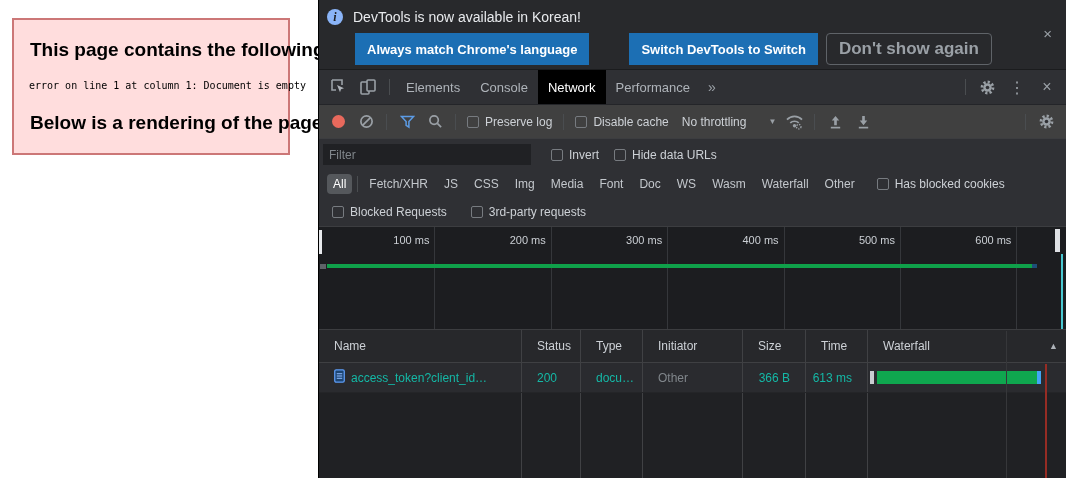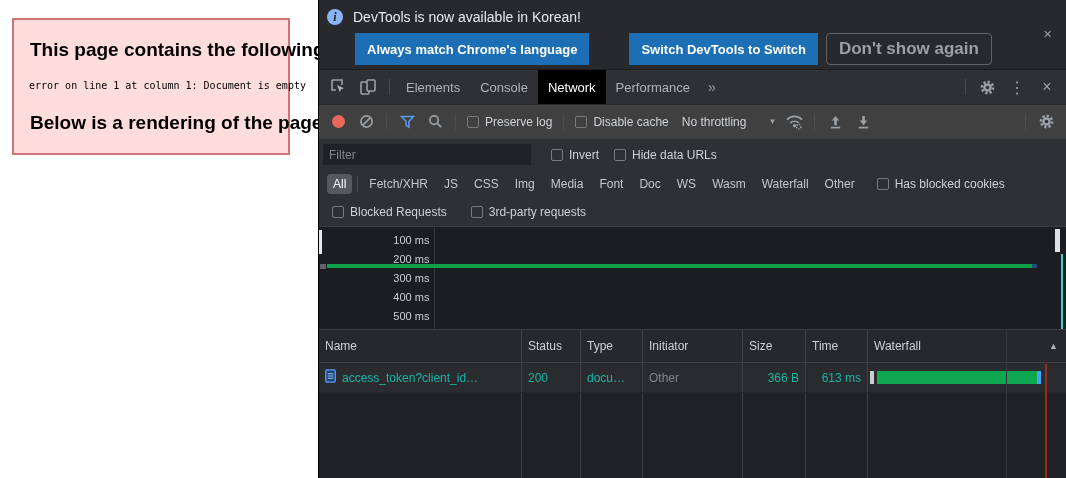--- a/index.html
+++ b/index.html
@@ -68,37 +68,37 @@
   .chipsrow { flex:none; height:28px; background:#2f3034; display:flex; align-items:center; padding:0 6px; }
   .chip { color:#c3c7cc; padding:3px 6px; margin:0 2px; border-radius:4px; white-space:nowrap; cursor:pointer; }
   .chip.sel { background:#55585c; color:#fff; }
   .chipsrow .chklbl { margin-left:14px; }
   .blockedrow { flex:none; height:29px; background:#2f3034; display:flex; align-items:center;
                 padding:0 8px; border-bottom:1px solid #3c3d40; gap:14px; }
 
   
   .overview { flex:none; height:103px; background:#1c1d20; position:relative;
               border-bottom:1px solid #3c3d40; overflow:hidden; }
-  .ov-cells { display:flex; height:100%;flex-direction:column; }
+  .ov-cells { display:flex; height:100%; }
   .ov-cell { width:116.4px; flex:none; border-right:1px solid #35373b; text-align:right;
              padding:7px 5px 0 0; color:#cbcfd4; font-size:11px; }
   .ov-handle-l { position:absolute; left:0; top:3px; width:3px; height:24px; background:#e8eaed; }
   .ov-handle-r { position:absolute; left:736px; top:2px; width:5px; height:23px; background:#dfe1e5; }
   .ov-cyan { position:absolute; left:742px; top:27px; width:2px; height:75px; background:#49c8d1; }
   .ov-mark { position:absolute; left:1px; top:37px; width:6px; height:5px; background:#5f6368; }
   .ov-green { position:absolute; left:8px; top:37px; width:705px; height:4px; background:#0fa04a; }
   .ov-green-tip { position:absolute; left:713px; top:37px; width:5px; height:4px; background:#1d4f79; }
 
   
   .thead { flex:none; height:33px; background:#27282b; display:flex; align-items:center;
            border-bottom:1px solid #3f4043; position:relative; }
   .trow { flex:none; height:30px; background:#2a2b2f; display:flex; align-items:center;
           border-bottom:1px solid #242528; position:relative; cursor:pointer; }
   .tfill { flex:1; background:#202124; display:flex; }
-  .cell { height:100%; display:flex; align-items:center; padding:0 6px; border-right:1px solid #404144;
+  .cell { height:100%; display:flex; align-items:center; padding:0 15px; border-right:1px solid #404144;
           overflow:hidden; white-space:nowrap; flex:none; }
   .c-name{width:203px} .c-status{width:59px} .c-type{width:62px} .c-init{width:100px}
   .c-size{width:63px; justify-content:flex-end} .c-time{width:62px; justify-content:flex-end}
   .c-wf{flex:1; border-right:none; position:relative;}
   .hdr { color:#cdd1d6; }
   .val { color:#14b8a6; }
   .dim { color:#80868b; }
   .sort-tri { position:absolute; right:8px; color:#aeb3b9; font-size:9px; }
   .doc-icon { flex:none; margin-right:6px; }
 

